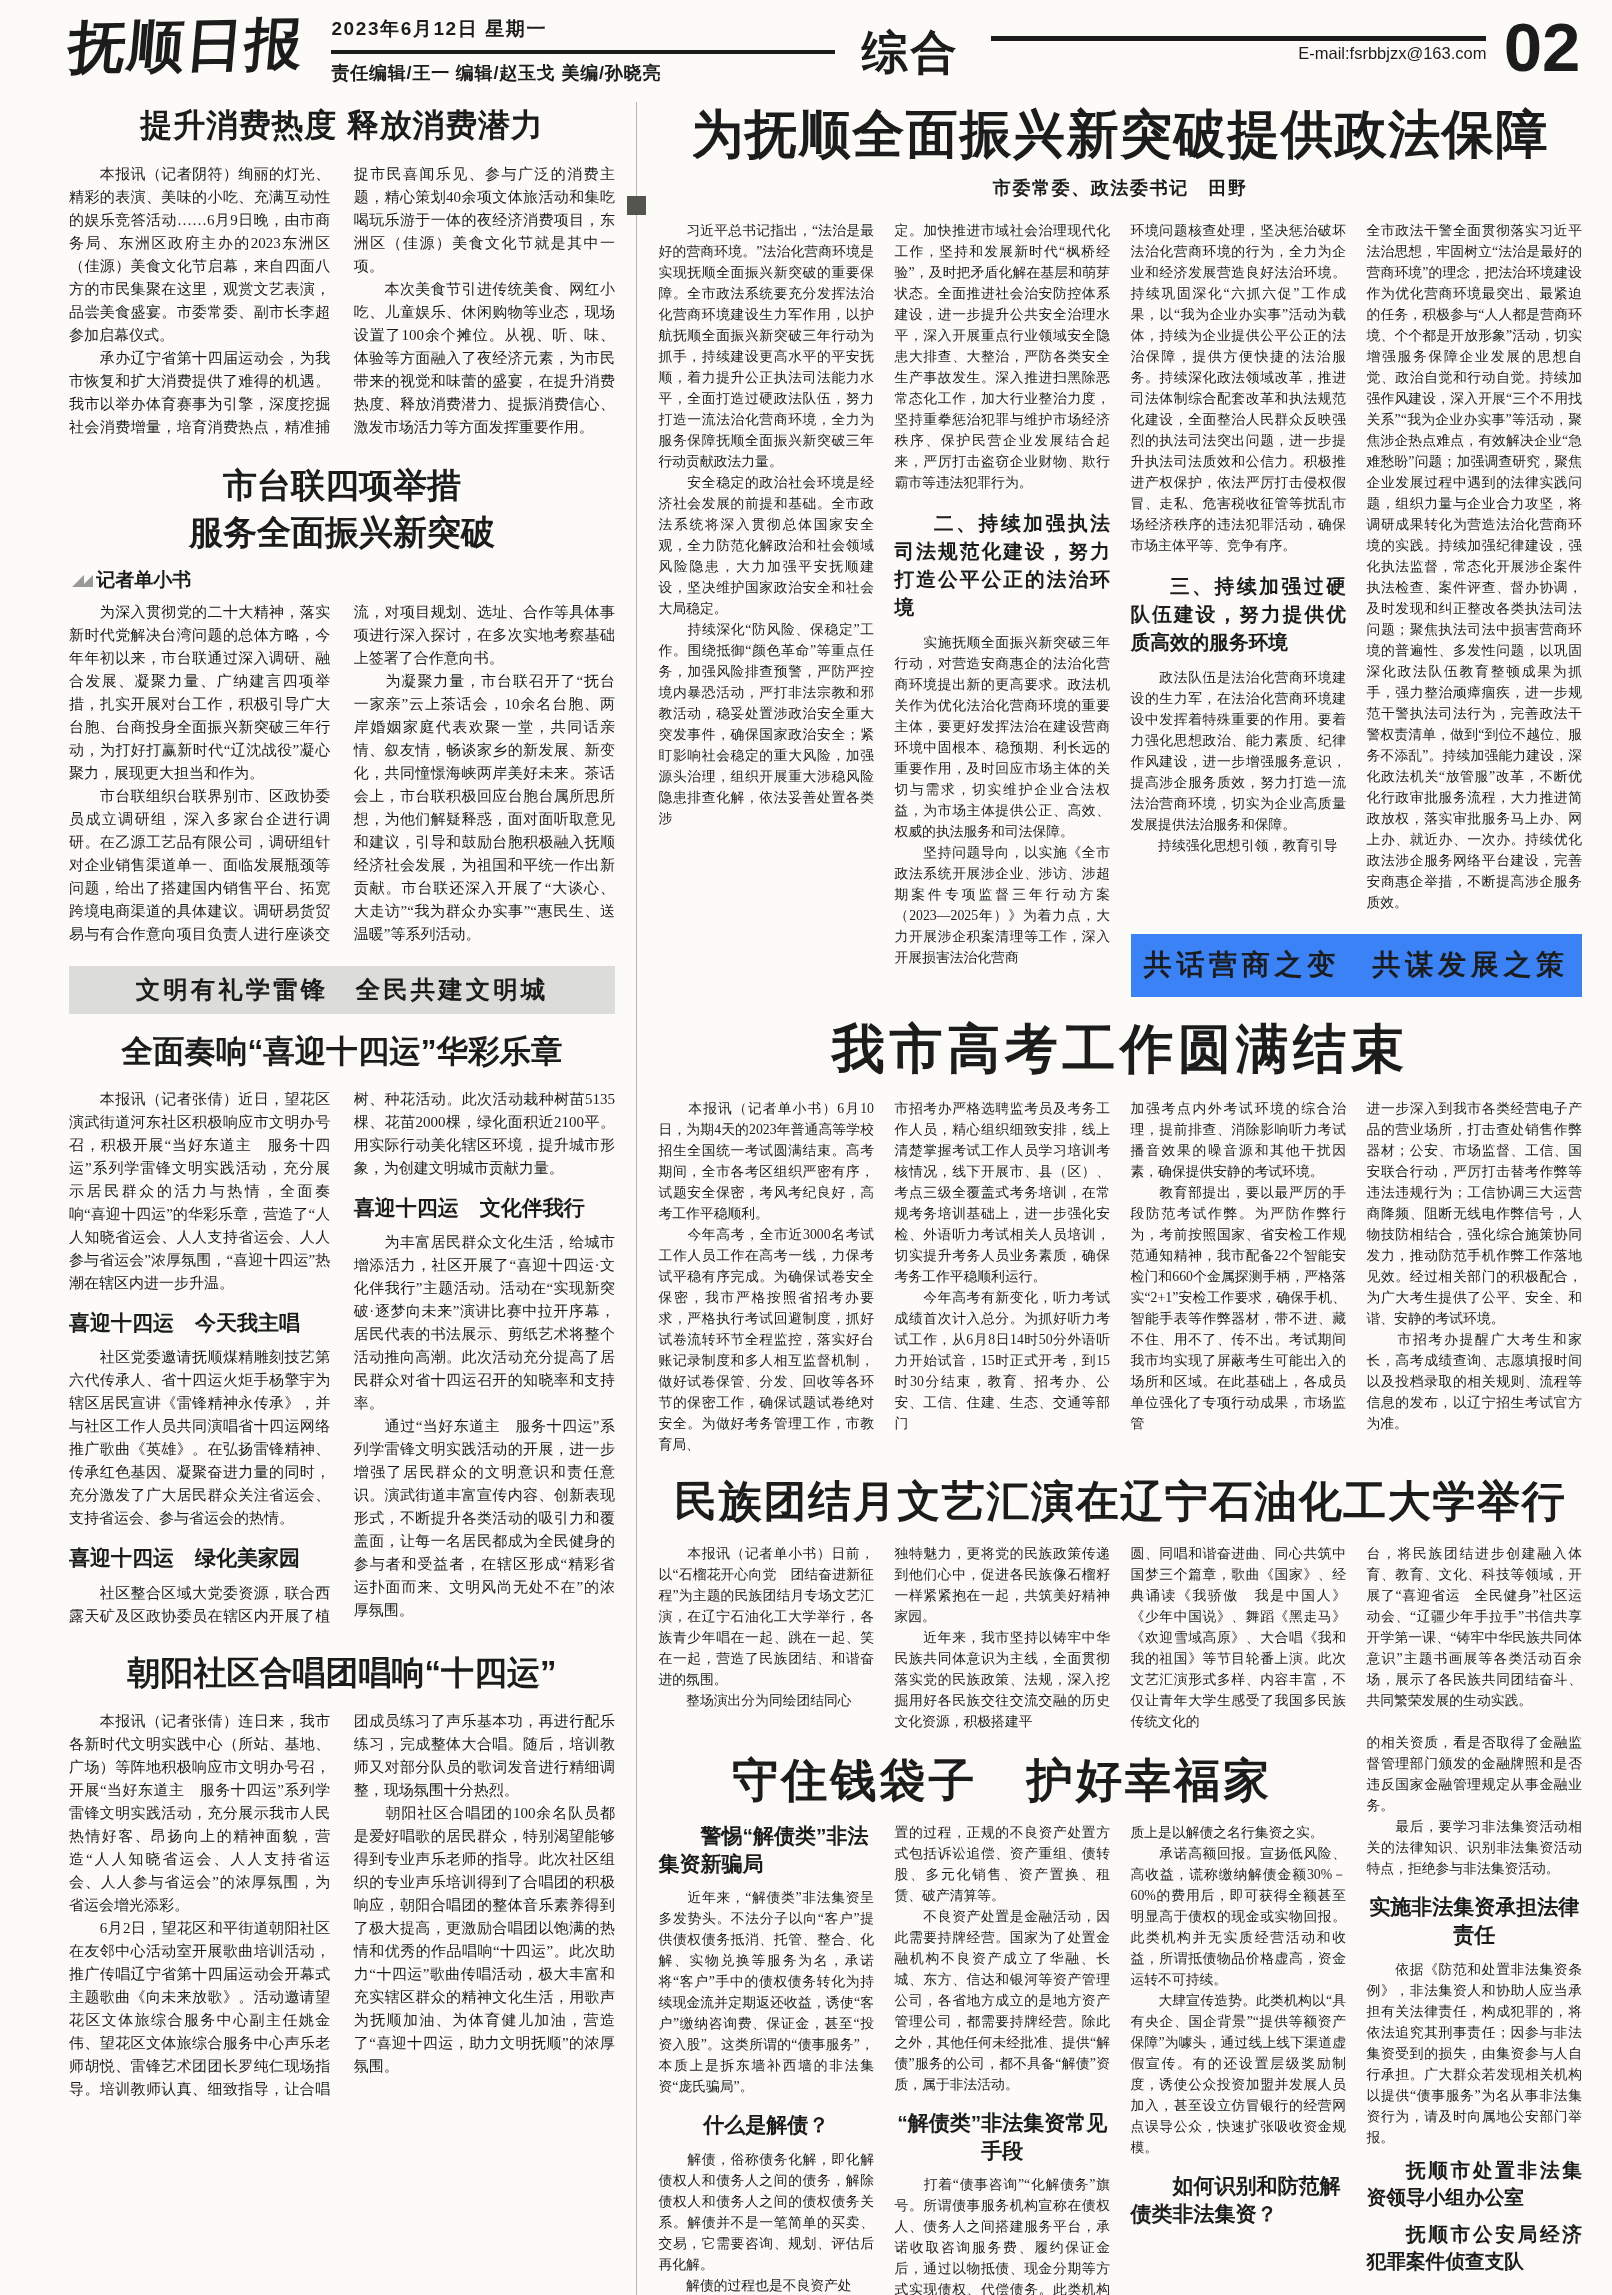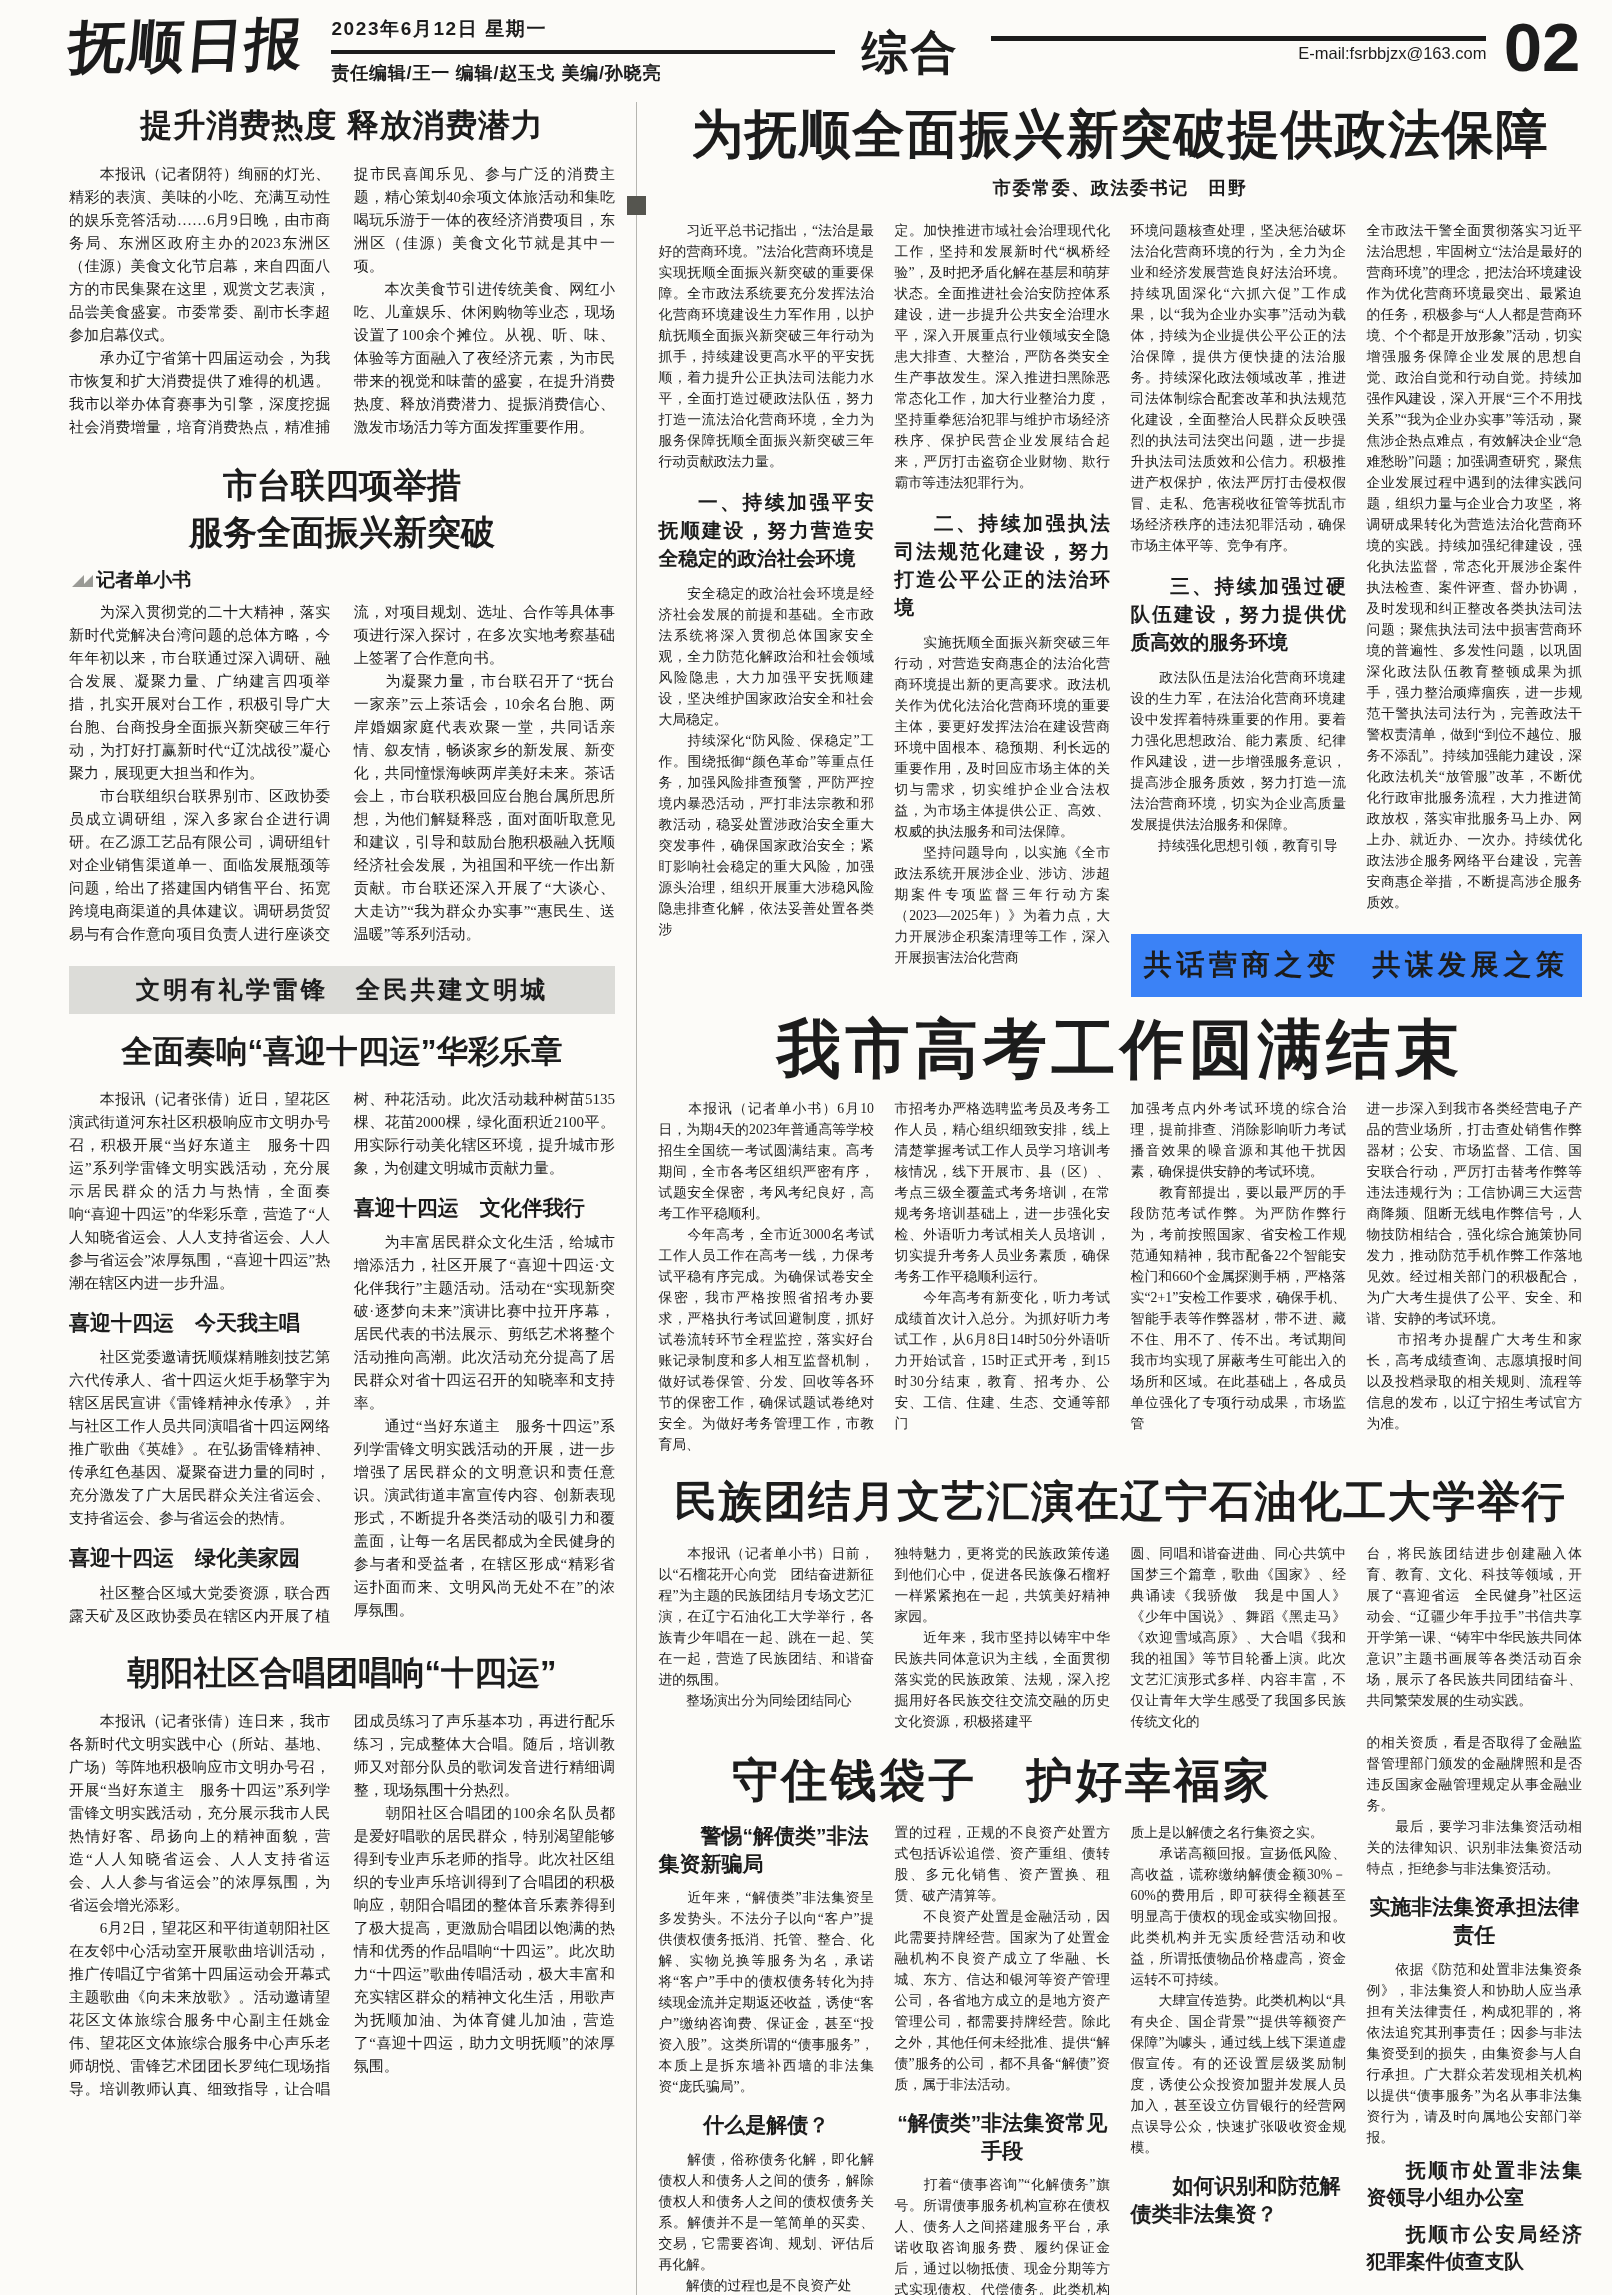--- a/index.html
+++ b/index.html
@@ -45,21 +45,21 @@
   .t-h{font-size:33px;line-height:43px;margin:23.6px 0 15.7px 0;}
   
   .t-main{font-size:52px;line-height:66px;letter-spacing:1.6px;margin:4.7px 0 7.9px 0;}
   .main-byline{text-align:center;font-size:18px;font-weight:bold;margin:4.7px 0 20.5px 0;letter-spacing:1.6px;}
   .grid4{display:grid;grid-template-columns:repeat(4,1fr);column-gap:20.5px;}
   .span2r{grid-row:1/3;}
   .sechead{font-family:"Liberation Sans","DejaVu Sans",sans-serif;font-weight:900;font-size:19.7px;line-height:28px;
            text-align:justify;text-indent:2em;margin:15.7px 0 11px 0;}
   .biz-box{grid-column:3/5;grid-row:2;align-self:end;background:#3b82f6;font-weight:900;font-size:28px;
            text-align:center;padding:12.6px 0;letter-spacing:4.7px;margin-top:20.5px;}
-  .t-gaokao{font-size:64px;line-height:57px;letter-spacing:4.7px;margin:23.6px 0 20.5px 0;}
+  .t-gaokao{font-size:53px;line-height:57px;letter-spacing:4.7px;margin:23.6px 0 20.5px 0;}
   .t-minzu{font-size:43px;line-height:49px;letter-spacing:1.6px;margin:22px 0 17.3px 0;}
   .t-wallet{grid-column:1/4;font-size:46px;line-height:55px;letter-spacing:3.1px;margin:20.5px 0 14px 0;align-self:start;}
   .walletgrid{display:grid;grid-template-columns:repeat(4,1fr);column-gap:20.5px;}
   .wallet-c4{grid-column:4/5;grid-row:1/3;}
   .wallet-row2{grid-row:2;}
   .sig{font-family:"Liberation Sans","DejaVu Sans",sans-serif;font-weight:bold;font-size:19.7px;line-height:27px;
        text-indent:2em;text-align:justify;margin-top:9.4px;}
 </style>
 </head>
 <body>
@@ -130,21 +130,20 @@
 
     <div class="centercol">
       <div class="ornament"></div>
 
       <div>
         <div class="h-serif t-main" style="margin-top:0;">为抚顺全面振兴新突破提供政法保障</div>
         <div class="main-byline">市委常委、政法委书记　田野</div>
         <div class="grid4">
           <div class="span2r">
             <div class="bodytext center-body">　　习近平总书记指出，“法治是最好的营商环境。”法治化营商环境是实现抚顺全面振兴新突破的重要保障。全市政法系统要充分发挥法治化营商环境建设生力军作用，以护航抚顺全面振兴新突破三年行动为抓手，持续建设更高水平的平安抚顺，着力提升公正执法司法能力水平，全面打造过硬政法队伍，努力打造一流法治化营商环境，全力为服务保障抚顺全面振兴新突破三年行动贡献政法力量。</div>
-            <div class="sechead">一、持续加强平安抚顺建设，努力营造安全稳定的政治社会环境</div>
             <div class="bodytext center-body">　　安全稳定的政治社会环境是经济社会发展的前提和基础。全市政法系统将深入贯彻总体国家安全观，全力防范化解政治和社会领域风险隐患，大力加强平安抚顺建设，坚决维护国家政治安全和社会大局稳定。
 　　持续深化“防风险、保稳定”工作。围绕抵御“颜色革命”等重点任务，加强风险排查预警，严防严控境内暴恐活动，严打非法宗教和邪教活动，稳妥处置涉政治安全重大突发事件，确保国家政治安全；紧盯影响社会稳定的重大风险，加强源头治理，组织开展重大涉稳风险隐患排查化解，依法妥善处置各类涉</div>
           </div>
           <div class="span2r">
             <div class="bodytext center-body">定。加快推进市域社会治理现代化工作，坚持和发展新时代“枫桥经验”，及时把矛盾化解在基层和萌芽状态。全面推进社会治安防控体系建设，进一步提升公共安全治理水平，深入开展重点行业领域安全隐患大排查、大整治，严防各类安全生产事故发生。深入推进扫黑除恶常态化工作，加大行业整治力度，坚持重拳惩治犯罪与维护市场经济秩序、保护民营企业发展结合起来，严厉打击盗窃企业财物、欺行霸市等违法犯罪行为。</div>
             <div class="sechead">二、持续加强执法司法规范化建设，努力打造公平公正的法治环境</div>
             <div class="bodytext center-body">　　实施抚顺全面振兴新突破三年行动，对营造安商惠企的法治化营商环境提出新的更高要求。政法机关作为优化法治化营商环境的重要主体，要更好发挥法治在建设营商环境中固根本、稳预期、利长远的重要作用，及时回应市场主体的关切与需求，切实维护企业合法权益，为市场主体提供公正、高效、权威的执法服务和司法保障。
 　　坚持问题导向，以实施《全市政法系统开展涉企业、涉访、涉超期案件专项监督三年行动方案（2023—2025年）》为着力点，大力开展涉企积案清理等工作，深入开展损害法治化营商</div>
           </div>
           <div>

